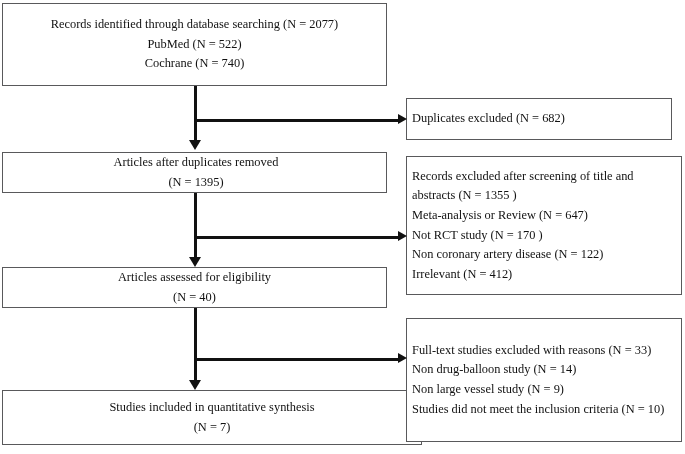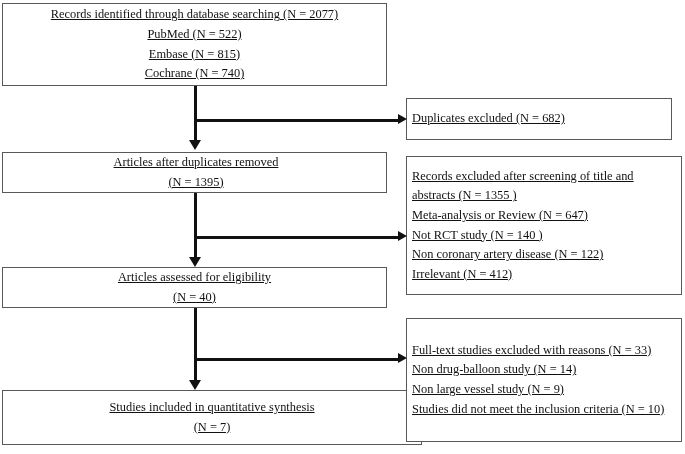--- a/index.html
+++ b/index.html
@@ -37,21 +37,20 @@
     padding: 0 6px;
   }
   .node.leftalign {
     align-items: flex-start;
     text-align: left;
     padding: 0 6px 0 5px;
   }
   .node .line {
     white-space: nowrap;
     display: block;
-    text-decoration: underline;
   }
   .node.leftalign .line {
     white-space: normal;
   }
 
   
   #box-identified   { left: 2px;  top: 3px;   width: 385px; height: 83px;  }
   #box-dedup        { left: 2px;  top: 152px; width: 385px; height: 41px; padding-left: 9px;  }
   #box-eligibility  { left: 2px;  top: 267px; width: 385px; height: 41px;  }
   #box-included     { left: 2px;  top: 390px; width: 420px; height: 55px;  }
@@ -110,21 +109,20 @@
   #ah3{ left: 398px; top: 353px; }
 </style>
 </head>
 <body>
 
 <div id="diagram">
 
   <div class="node center" id="box-identified">
     <span class="line">Records identified through database searching (N = 2077)</span>
     <span class="line">PubMed (N = 522)</span>
-    <span class="line">Embase (N = 815)</span>
     <span class="line">Cochrane (N = 740)</span>
   </div>
 
   <div class="node center" id="box-dedup">
     <span class="line">Articles after duplicates removed</span>
     <span class="line">(N = 1395)</span>
   </div>
 
   <div class="node center" id="box-eligibility">
     <span class="line">Articles assessed for eligibility</span>
@@ -136,21 +134,21 @@
     <span class="line">(N = 7)</span>
   </div>
 
   <div class="node leftalign" id="box-duplicates">
     <span class="line">Duplicates excluded (N = 682)</span>
   </div>
 
   <div class="node leftalign" id="box-screen-excl">
     <span class="line">Records excluded after screening of title and abstracts (N = 1355 )</span>
     <span class="line">Meta-analysis or Review (N = 647)</span>
-    <span class="line">Not RCT study (N = 140 )</span>
+    <span class="line">Not RCT study (N = 170 )</span>
     <span class="line">Non coronary artery disease (N = 122)</span>
     <span class="line">Irrelevant (N = 412)</span>
   </div>
 
   <div class="node leftalign" id="box-fulltext-excl">
     <span class="line">Full-text studies excluded with reasons (N = 33)</span>
     <span class="line">Non drug-balloon study (N = 14)</span>
     <span class="line">Non large vessel study (N = 9)</span>
     <span class="line">Studies did not meet the inclusion criteria (N = 10)</span>
   </div>

